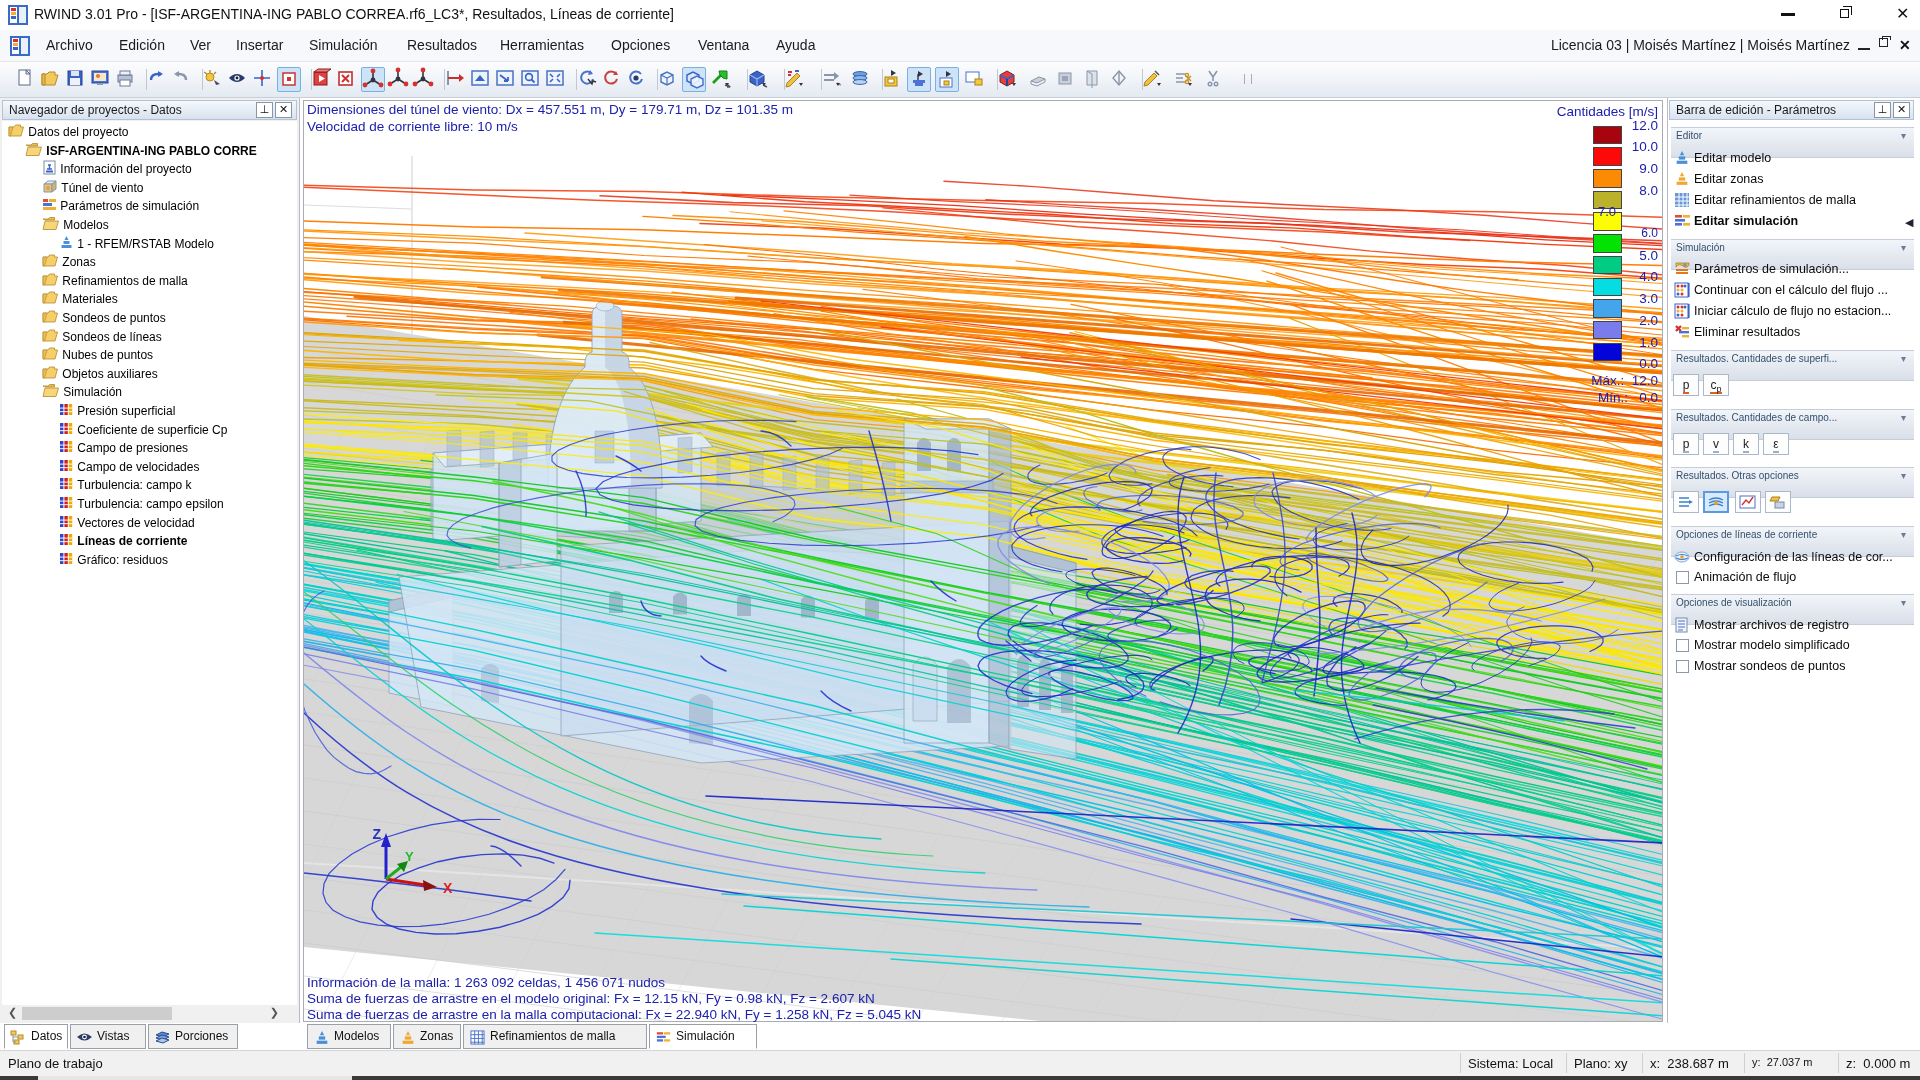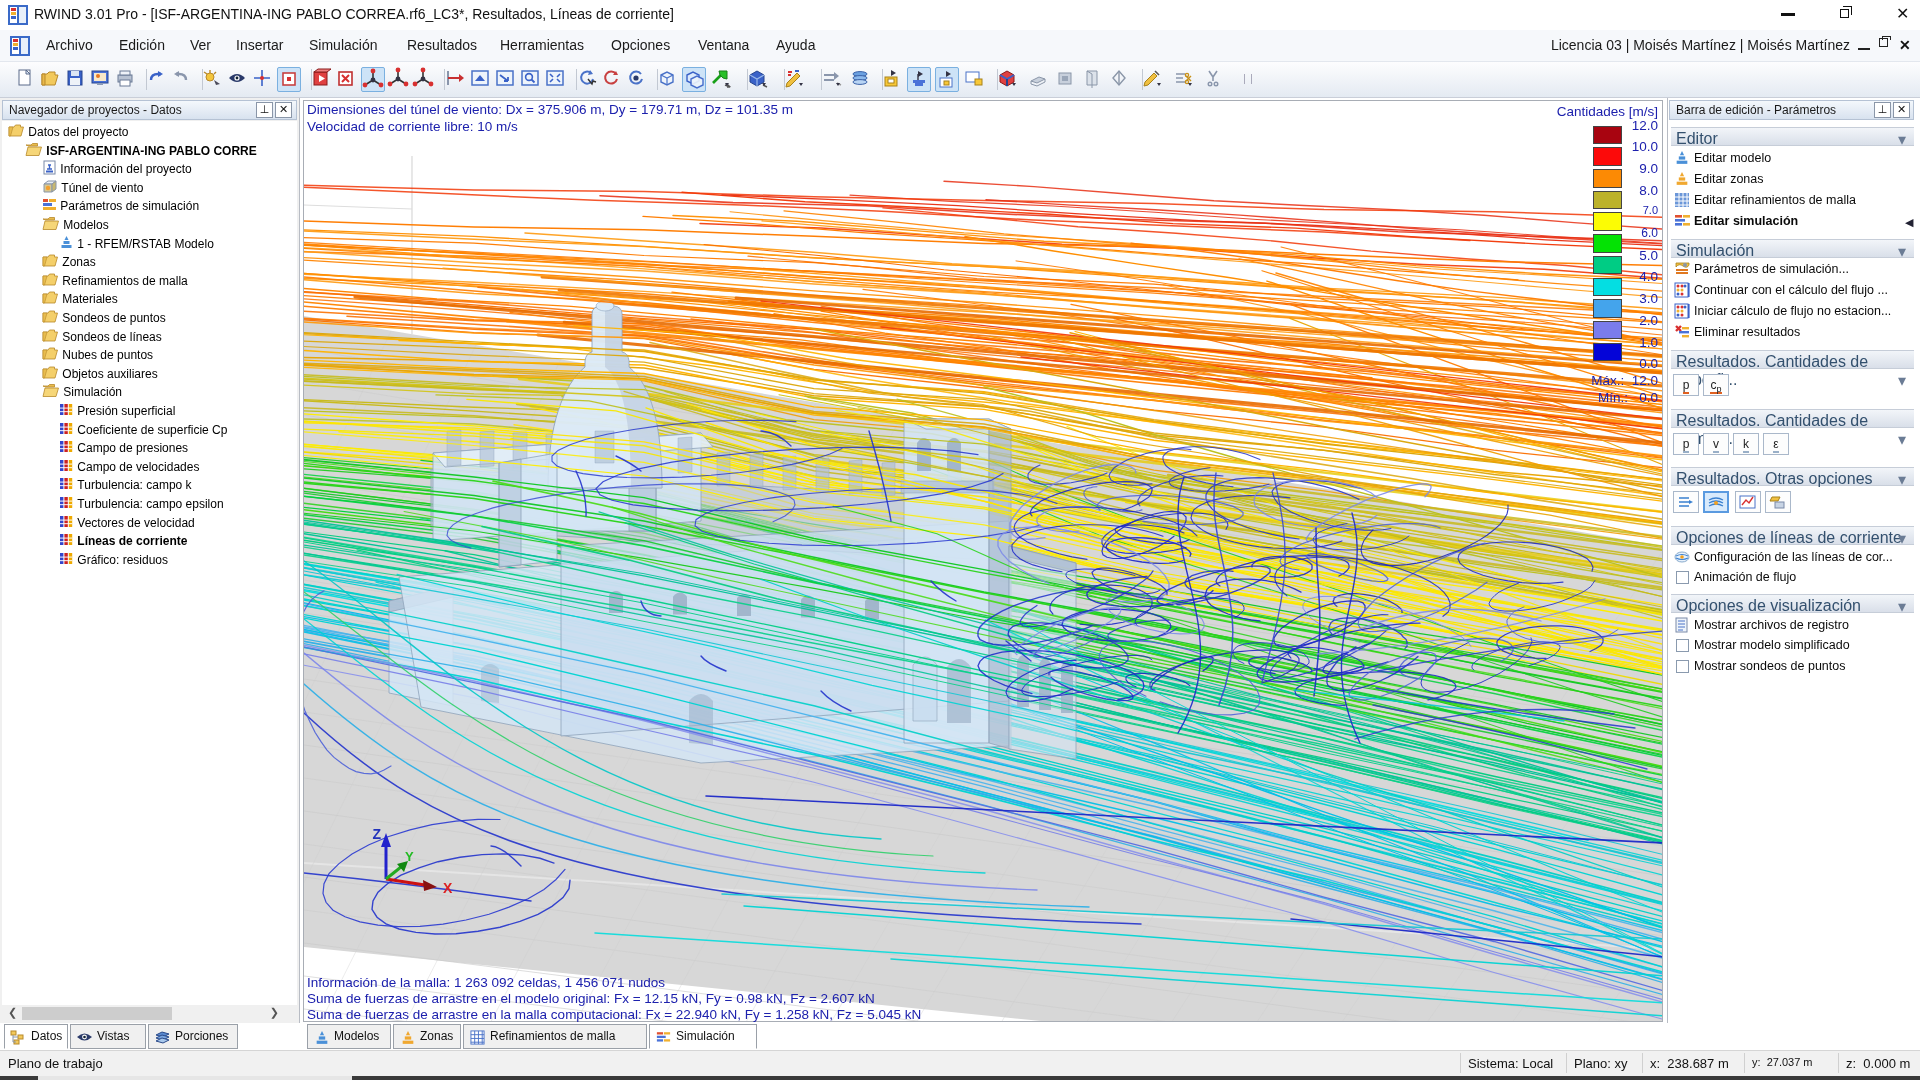--- a/index.html
+++ b/index.html
@@ -18,21 +18,21 @@
 #lscroll{left:2px;top:1005px;width:295px;height:17px;background:#f0f0f0}
 #lthumb{left:22px;top:1007px;width:150px;height:13px;background:#cdcdcd}
 .tab{position:absolute;top:1024px;height:25px;border:1px solid #9aa0a8;background:#f0f0f0;font-size:12px;color:#111;padding:4px 8px 0 26px;white-space:nowrap}
 .tab.act{background:#ffffff;border-bottom:1px solid #fff;font-weight:400}
 #statusbar{left:0;top:1050px;width:1920px;height:26px;background:#f1f1f1;border-top:1px solid #d5d5d5;font-size:13px;color:#111}
 #bstrip{left:0;top:1076px;width:1920px;height:4px;background:#3a3a3a}
 #viewport{left:303px;top:100px;width:1360px;height:922px;background:#ffffff;border:1px solid #a8adb5;overflow:hidden}
 .vptxt{position:absolute;font-size:13.5px;color:#1d21ad;white-space:nowrap}
 #rpanel{left:1667px;top:98px;width:253px;height:925px;background:#ffffff;border-left:1px solid #b8bcc4}
 #rphead{left:1669px;top:100px;width:245px;height:20px;background:linear-gradient(#f4f8fc,#d8e2ef);border:1px solid #b5c2d4;font-size:12px;color:#1a1a1a;padding:2px 0 0 6px}
-.sechead{position:absolute;left:1671px;width:243px;height:19px;background:linear-gradient(#f2f5f9,#d9dfe9);border-top:1px solid #c6cdd8;border-bottom:1px solid #c6cdd8;font-size:16px;color:#33506e;padding:2px 0 0 5px}
+.sechead{position:absolute;left:1671px;width:243px;height:31px;background:linear-gradient(#f2f5f9,#d9dfe9);border-top:1px solid #c6cdd8;border-bottom:1px solid #c6cdd8;font-size:10px;color:#33506e;padding:2px 0 0 5px}
 .ritem{position:absolute;left:1694px;font-size:12.5px;color:#0a0a0a;white-space:nowrap}
 .ricon{position:absolute;left:1674px;width:16px;height:16px}
 .rbtn{position:absolute;width:26px;height:22px;border:1px solid #aab8ca;background:#fdfdfd;font-size:12px;color:#222;text-align:center;padding-top:3px}
 .chk{position:absolute;width:13px;height:13px;border:1px solid #8a9aae;background:#fff}
 </style></head>
 <body>
 <div class="abs" id="titlebar"></div>
 <div class="abs" style="left:8px;top:5px"><svg width="20" height="20" viewBox="0 0 20 20">
       <rect x="0" y="0" width="20" height="20" fill="#3a6ac8"></rect>
       <rect x="2" y="2" width="7" height="16" fill="#fff"></rect>
@@ -955,42 +955,42 @@
       <polygon points="385,832 380,846 390,846" fill="#2222cc"></polygon>
       <text x="380" y="838" font-size="14" fill="#2233bb" font-weight="bold" text-anchor="end">Z</text>
       <line x1="385" y1="878" x2="424" y2="884" stroke="#cc1111" stroke-width="3"></line>
       <polygon points="436,886 422,879 423,890" fill="#881111"></polygon>
       <text x="442" y="892" font-size="14" fill="#dd2222" font-weight="bold">X</text>
       <line x1="385" y1="878" x2="400" y2="866" stroke="#22aa22" stroke-width="3"></line>
       <polygon points="407,860 396,863 403,871" fill="#118811"></polygon>
       <text x="404" y="860" font-size="13" fill="#22bb22" font-weight="bold">Y</text>
     </svg>
   </div>
-<div class="vptxt" style="left:307px;top:102px">Dimensiones del túnel de viento: Dx = 375.906 m, Dy = 179.71 m, Dz = 101.35 m</div>
+<div class="vptxt" style="left:307px;top:102px">Dimensiones del túnel de viento: Dx = 457.551 m, Dy = 179.71 m, Dz = 101.35 m</div>
 <div class="vptxt" style="left:307px;top:119px">Velocidad de corriente libre: 10 m/s</div>
 <div class="vptxt" style="left:307px;top:975px">Información de la malla: 1 263 092 celdas, 1 456 071 nudos</div>
 <div class="vptxt" style="left:307px;top:991px">Suma de fuerzas de arrastre en el modelo original: Fx = 12.15 kN, Fy = 0.98 kN, Fz = 2.607 kN</div>
 <div class="vptxt" style="left:307px;top:1007px">Suma de fuerzas de arrastre en la malla computacional: Fx = 22.940 kN, Fy = 1.258 kN, Fz = 5.045 kN</div>
 <div class="abs" style="left:1540px;top:104px;width:118px;text-align:right;font-size:13.5px;color:#1d21ad">Cantidades [m/s]</div>
 <div class="abs" style="left:1593px;top:125.6px;width:29px;height:18.5px;background:#a80410;border:1px solid #444"></div>
 <div class="abs" style="left:1593px;top:147.3px;width:29px;height:18.5px;background:#fc0a0a;border:1px solid #444"></div>
 <div class="abs" style="left:1593px;top:169.0px;width:29px;height:18.5px;background:#fc8a04;border:1px solid #444"></div>
 <div class="abs" style="left:1593px;top:190.7px;width:29px;height:18.5px;background:#bcb22a;border:1px solid #444"></div>
 <div class="abs" style="left:1593px;top:212.4px;width:29px;height:18.5px;background:#fcfc04;border:1px solid #444"></div>
 <div class="abs" style="left:1593px;top:234.1px;width:29px;height:18.5px;background:#04e204;border:1px solid #444"></div>
 <div class="abs" style="left:1593px;top:255.8px;width:29px;height:18.5px;background:#00cc84;border:1px solid #444"></div>
 <div class="abs" style="left:1593px;top:277.5px;width:29px;height:18.5px;background:#04dee2;border:1px solid #444"></div>
 <div class="abs" style="left:1593px;top:299.2px;width:29px;height:18.5px;background:#44a4ec;border:1px solid #444"></div>
 <div class="abs" style="left:1593px;top:320.9px;width:29px;height:18.5px;background:#7a7cec;border:1px solid #444"></div>
 <div class="abs" style="left:1593px;top:342.6px;width:29px;height:18.5px;background:#0404d8;border:1px solid #444"></div>
 <div class="abs" style="left:1598px;top:117.5px;width:60px;text-align:right;font-size:13.5px;color:#1d21ad">12.0</div>
 <div class="abs" style="left:1598px;top:139.2px;width:60px;text-align:right;font-size:13.5px;color:#1d21ad">10.0</div>
 <div class="abs" style="left:1598px;top:160.9px;width:60px;text-align:right;font-size:13.5px;color:#1d21ad">9.0</div>
 <div class="abs" style="left:1598px;top:182.6px;width:60px;text-align:right;font-size:13.5px;color:#1d21ad">8.0</div>
-<div class="abs" style="left:1598px;top:204.3px;width:60px;text-align:right;font-size:11px;color:#1d21ad">7.0</div>
+<div class="abs" style="left:1598px;top:204.3px;width:60px;font-size:13px;color:#1d21ad">7.0</div>
 <div class="abs" style="left:1598px;top:226.0px;width:60px;text-align:right;font-size:12px;color:#1d21ad">6.0</div>
 <div class="abs" style="left:1598px;top:247.7px;width:60px;text-align:right;font-size:13.5px;color:#1d21ad">5.0</div>
 <div class="abs" style="left:1598px;top:269.4px;width:60px;text-align:right;font-size:13.5px;color:#1d21ad">4.0</div>
 <div class="abs" style="left:1598px;top:291.1px;width:60px;text-align:right;font-size:13.5px;color:#1d21ad">3.0</div>
 <div class="abs" style="left:1598px;top:312.8px;width:60px;text-align:right;font-size:13.5px;color:#1d21ad">2.0</div>
 <div class="abs" style="left:1598px;top:334.5px;width:60px;text-align:right;font-size:13.5px;color:#1d21ad">1.0</div>
 <div class="abs" style="left:1598px;top:356.2px;width:60px;text-align:right;font-size:13.5px;color:#1d21ad">0.0</div>
 <div class="abs" style="left:1558px;top:373px;width:100px;text-align:right;font-size:13.5px;color:#1d21ad">Máx.:&nbsp; 12.0</div>
 <div class="abs" style="left:1558px;top:390px;width:100px;text-align:right;font-size:13.5px;color:#1d21ad">Mín.:&nbsp;&nbsp; 0.0</div>
 <div class="abs" id="rpanel"></div>

